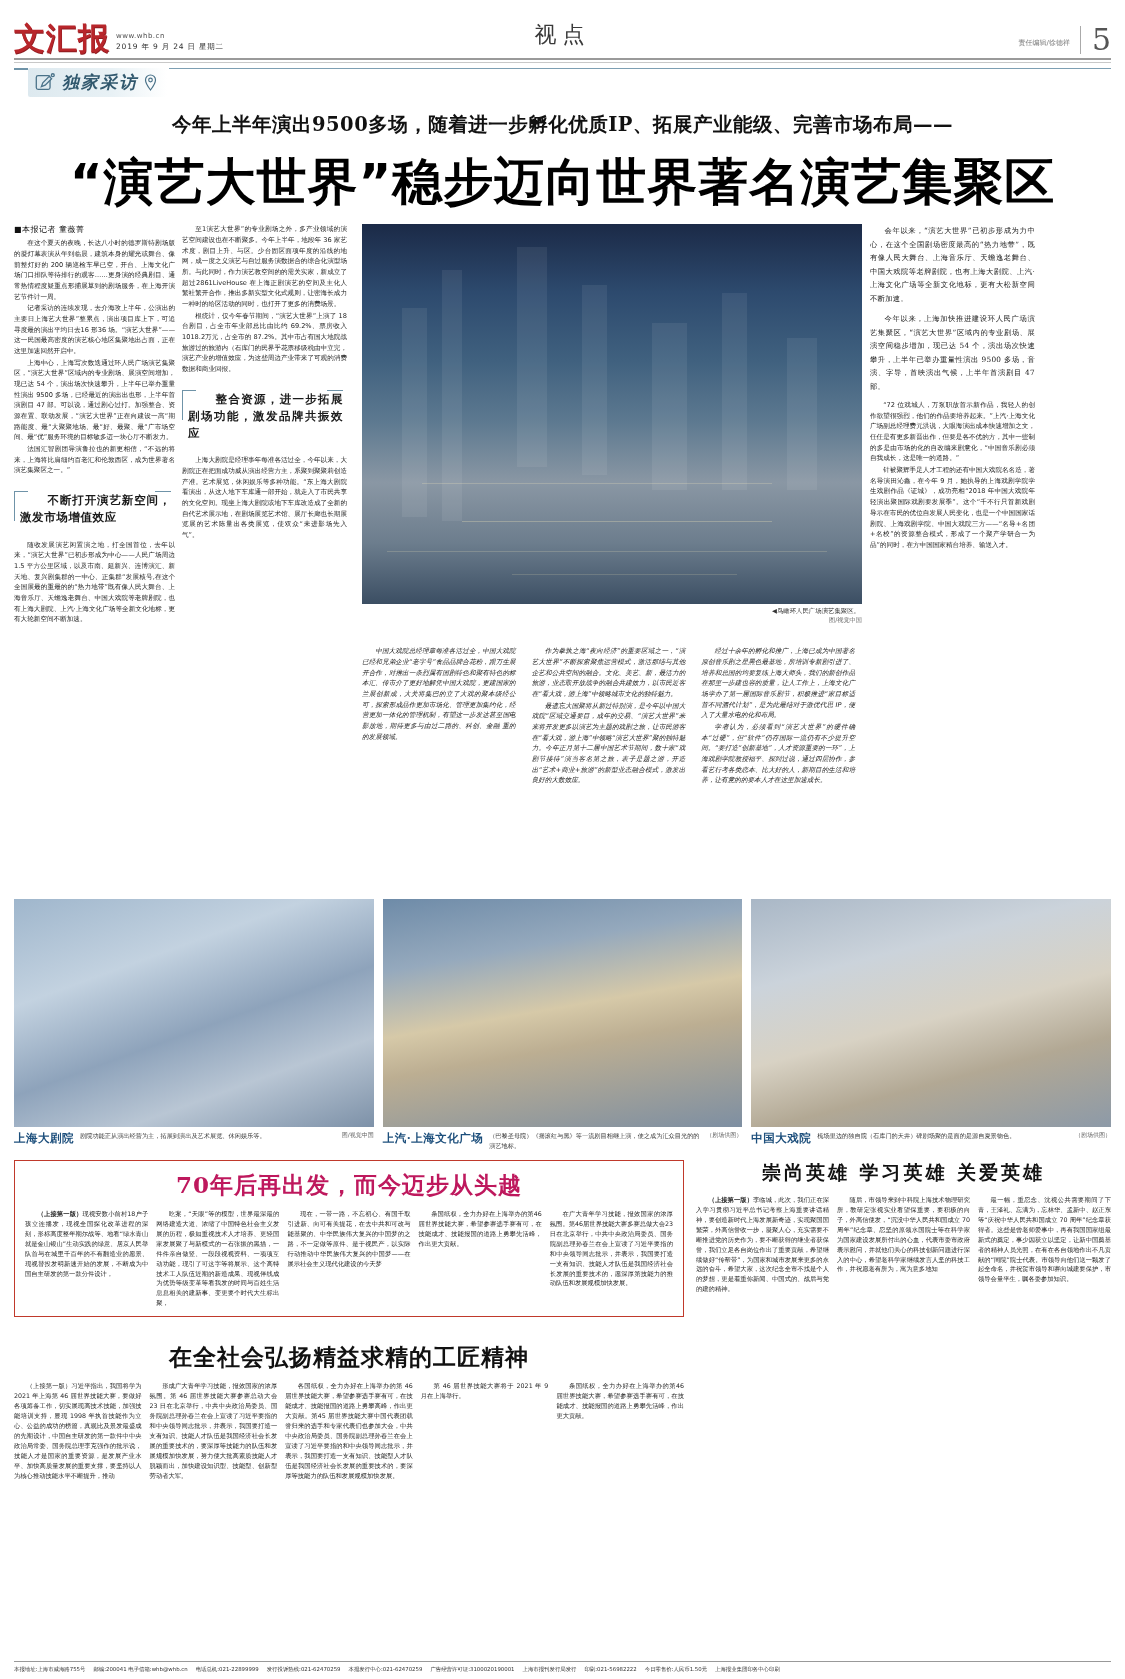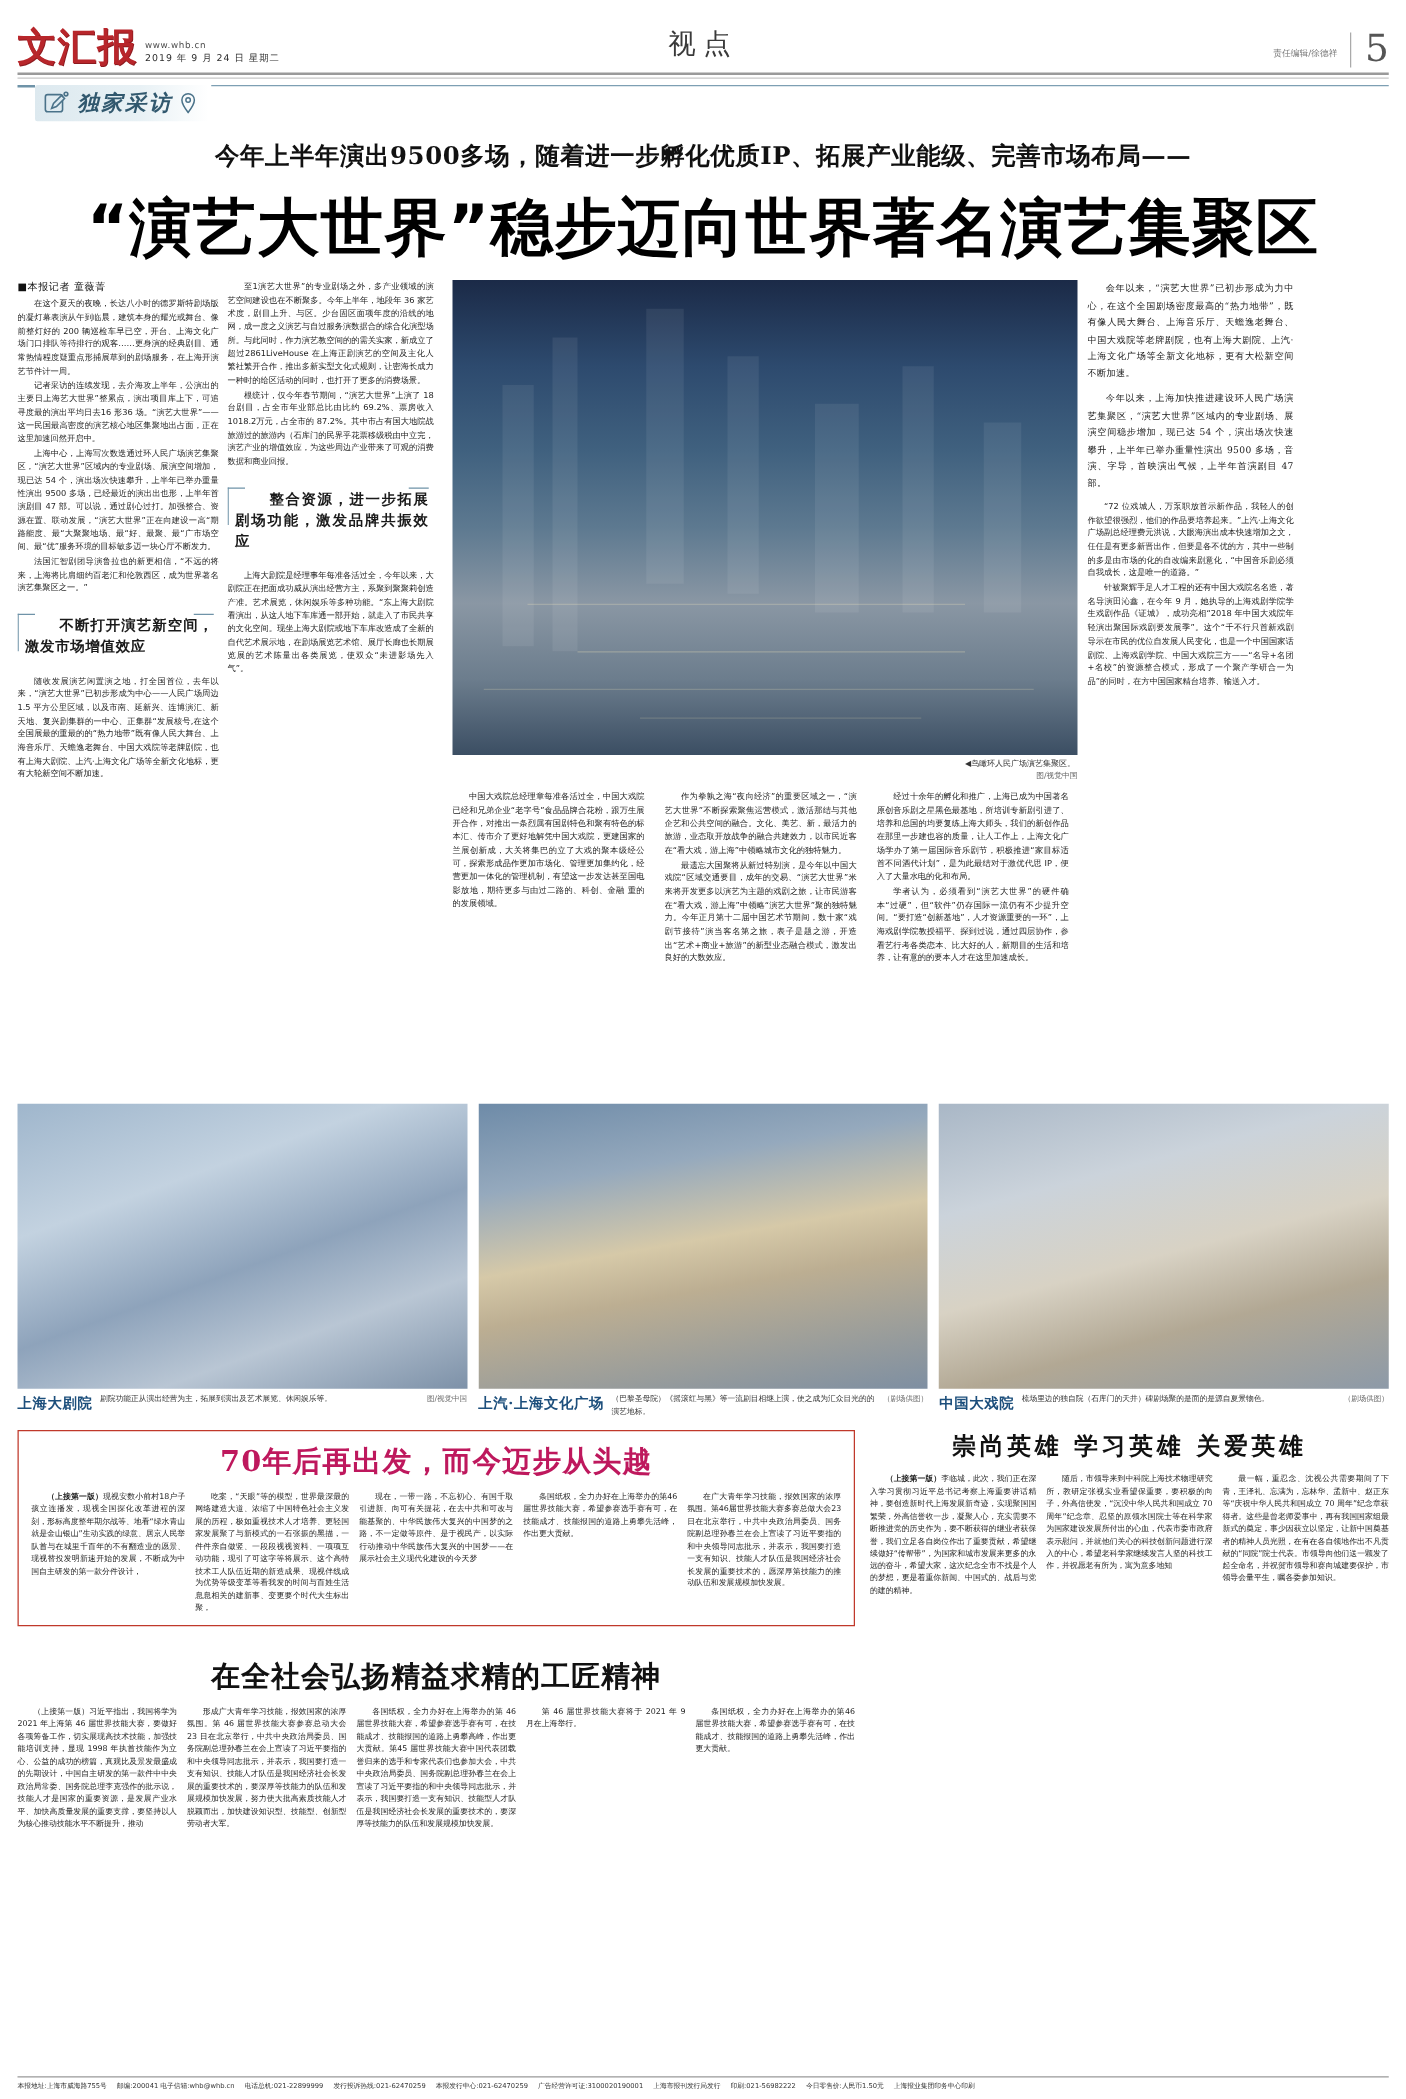--- a/index.html
+++ b/index.html
@@ -102,21 +102,21 @@
     background: linear-gradient(180deg,#1b2a47 0%, #2d4a6e 18%, #40617f 36%,
       #5d7990 52%, #8a97a4 68%, #6c7d8d 84%, #3b4e63 100%);
   }
   .hero-caption {
     font-size: 6.4px; color: #333; text-align: right;
     margin-top: 3px; padding-right: 2px;
   }
   .hero-credit { font-size: 6.2px; color: #666; text-align: right; }
   .center-cols {
     display: grid; grid-template-columns: 1fr 1fr 1fr; gap: 9px;
-    margin-top: 7px; height: 258px;
+    margin-top: 21px; height: 258px; font-style: italic;
   }
 
   
   .subhead {
     position: relative; margin: 9px 0 8px 0; padding: 7px 4px 5px 6px;
   }
   .subhead::before {
     content: ''; position: absolute; left: 0; top: 6px;
     width: 14px; height: 1.4px; background: #6f93a8;
   }
@@ -138,21 +138,21 @@
   .lead-box {
     font-size: 7.3px; line-height: 1.85; color: #1a1a1a;
     font-family: "DejaVu Serif", "Liberation Serif", serif;
     text-align: justify; letter-spacing: 0.3px;
   }
   .lead-box p { text-indent: 2em; margin-bottom: 7px; }
 
   
   .photo-strip {
     display: grid; grid-template-columns: 1fr 1fr 1fr; gap: 9px;
-    margin-top: 4px;
+    margin-top: 20px;
   }
   .photo-item { position: relative; }
   .photo-img {
     width: 100%; height: 228px; overflow: hidden; position: relative;
   }
   .ph1 { background: linear-gradient(160deg,#9fb6cc 0%, #c3d2e0 30%, #8ea3bb 55%, #b9c6d4 75%, #7d91a8 100%); }
   .ph2 { background: linear-gradient(170deg,#6e8ba8 0%, #95a9bd 25%, #d6c9a8 48%, #bcae92 62%, #7e8fa2 100%); }
   .ph3 { background: linear-gradient(165deg,#a9b7c6 0%, #cbd3db 28%, #d8d2c4 52%, #b2a894 72%, #8d9aa8 100%); }
   .cap-row { display: flex; gap: 6px; margin-top: 4px; align-items: flex-start; }
   .cap-title {

